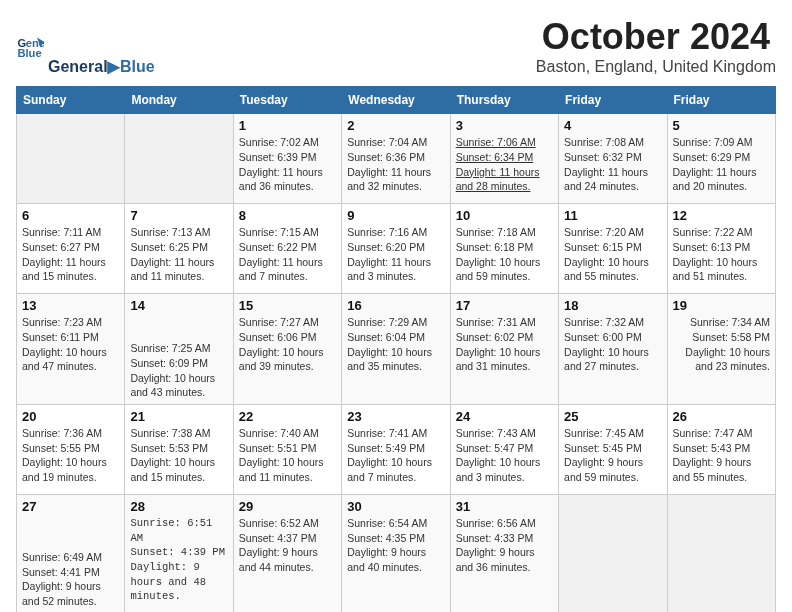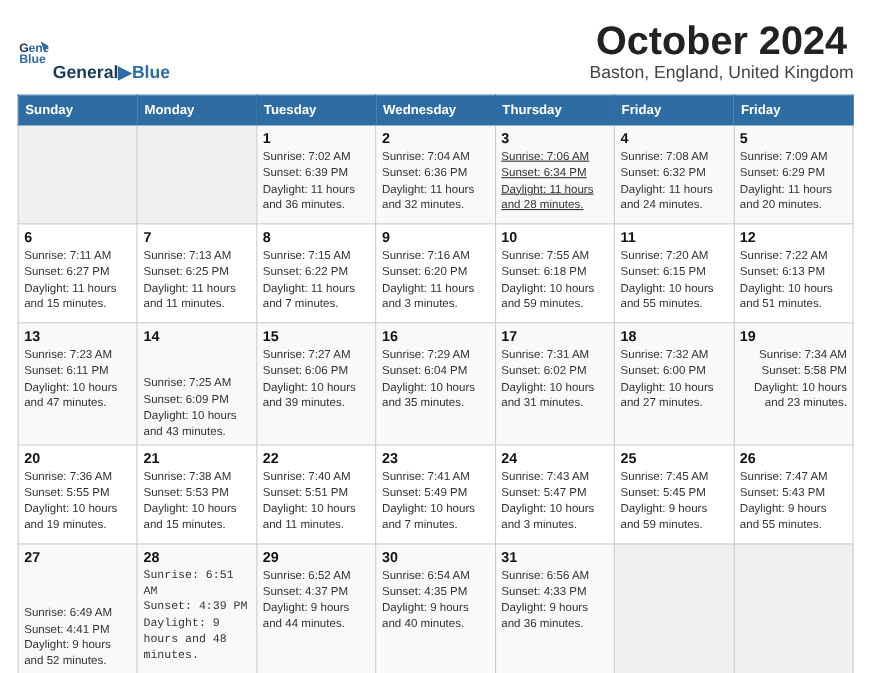--- a/index.html
+++ b/index.html
@@ -170,21 +170,21 @@
 Daylight: 11 hours and 7 minutes.</div>
         </td>
         <td>
           <span class="day-number">9</span>
           <div class="day-info" style="white-space: pre-line;">Sunrise: 7:16 AM
 Sunset: 6:20 PM
 Daylight: 11 hours and 3 minutes.</div>
         </td>
         <td>
           <span class="day-number">10</span>
-          <div class="day-info" style="white-space: pre-line;">Sunrise: 7:55 AM
+          <div class="day-info" style="white-space: pre-line;">Sunrise: 7:18 AM
 Sunset: 6:18 PM
 Daylight: 10 hours and 59 minutes.</div>
         </td>
         <td>
           <span class="day-number">11</span>
           <div class="day-info" style="white-space: pre-line;">Sunrise: 7:20 AM
 Sunset: 6:15 PM
 Daylight: 10 hours and 55 minutes.</div>
         </td>
         <td>

